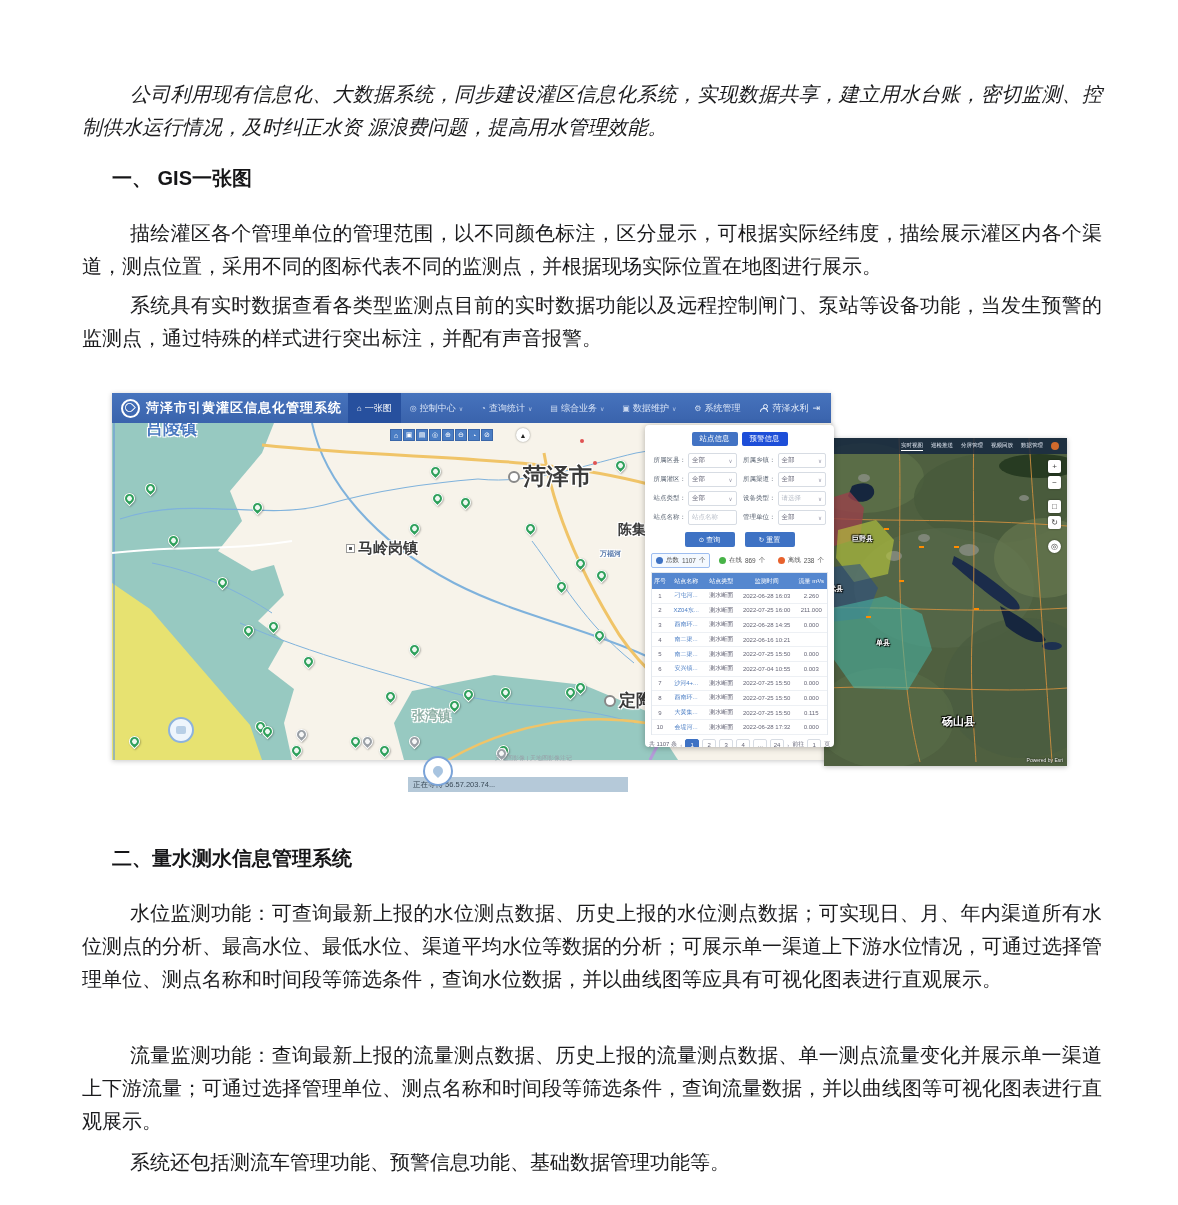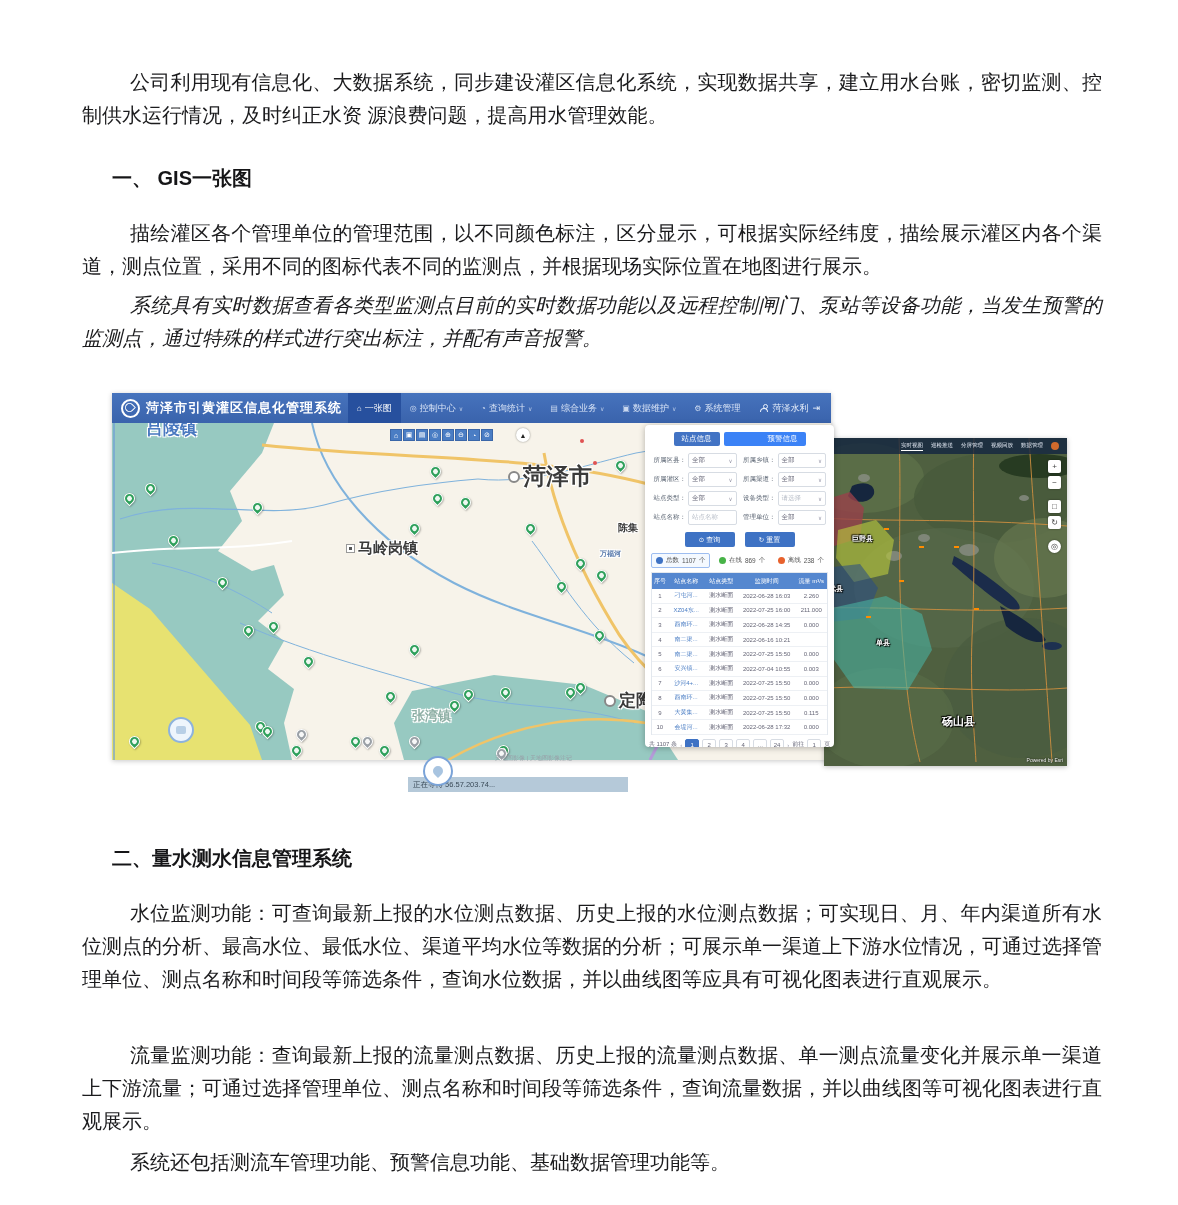--- a/index.html
+++ b/index.html
@@ -51,21 +51,21 @@
        box-shadow:0 0 2px rgba(0,0,0,.45);display:flex;align-items:center;justify-content:center;font-size:7px;color:#222;}
   .mapctl{position:absolute;left:56px;top:294px;width:26px;height:26px;border-radius:50%;background:#eef5fc;z-index:4;
        border:2px solid #8db2dd;box-sizing:border-box;display:flex;align-items:center;justify-content:center;}
   .mapctl::after{content:"";width:10px;height:8px;background:#b8cfe6;border-radius:2px;}
   
   .panel{position:absolute;left:533px;top:35px;width:189px;height:322px;background:#fff;border-radius:4px;z-index:5;
        box-shadow:0 1px 6px rgba(0,0,0,.28);overflow:hidden;}
   .tabs{display:flex;justify-content:center;gap:4px;padding-top:7px;}
   .tab{width:46px;height:14px;line-height:14px;text-align:center;color:#fff;border-radius:2px;font-size:7.5px;cursor:pointer;}
   .tab.on{background:#4273c4;}
-  .tab.off{background:#3b82f6;padding-left:36px;}
+  .tab.off{background:#1d4ed8;}
   .pform{display:grid;grid-template-columns:1fr 1fr;gap:4px 6px;padding:7px 8px 0 8px;}
   .frow{display:flex;align-items:center;gap:2px;}
   .flabel{width:33px;text-align:right;color:#5a6472;font-size:6.5px;flex:none;}
   .fctl{flex:1;height:13px;border:1px solid #d7dce3;border-radius:2px;display:flex;align-items:center;
        justify-content:space-between;padding:0 3px;color:#667;font-size:6.5px;background:#fff;cursor:pointer;overflow:hidden;}
   .fctl .ph{color:#b9bfc9;}
   .fcaret{color:#99a;font-size:5.5px;flex:none;}
   .pbtns{display:flex;justify-content:center;gap:10px;margin-top:7px;}
   .pbtn{min-width:38px;height:15px;background:#3e72c4;color:#fff;border-radius:2px;display:flex;align-items:center;
        justify-content:center;gap:2px;font-size:7px;padding:0 6px;cursor:pointer;}
@@ -107,24 +107,24 @@
        border:2px solid #7aa3d8;box-sizing:border-box;display:flex;align-items:center;justify-content:center;}
   .wm::after{content:"";width:10px;height:10px;border-radius:50% 50% 50% 0;transform:rotate(-45deg);background:#a8c4e0;}
   .statuschip{position:absolute;left:296px;top:387px;width:220px;height:15px;background:#b5c9d9;z-index:6;
        color:#3a4a58;font-size:7.5px;display:flex;align-items:center;padding:0 5px;box-sizing:border-box;}
 </style>
 </head>
 <body>
 
 <div class="page">
 
-  <p class="para" style="top:46px;">公司利用现有信息化、大数据系统，同步建设灌区信息化系统，实现数据共享，建立用水台账，密切监测、控制供水运行情况，及时纠正水资 源浪费问题，提高用水管理效能。</p>
+  <p class="para" style="top:58px;font-style:italic;">公司利用现有信息化、大数据系统，同步建设灌区信息化系统，实现数据共享，建立用水台账，密切监测、控制供水运行情况，及时纠正水资 源浪费问题，提高用水管理效能。</p>
   <div class="sec-heading" style="top:166px;">一、 GIS一张图</div>
   <p class="para" style="top:197px;">描绘灌区各个管理单位的管理范围，以不同颜色标注，区分显示，可根据实际经纬度，描绘展示灌区内各个渠道，测点位置，采用不同的图标代表不同的监测点，并根据现场实际位置在地图进行展示。</p>
-  <p class="para" style="top:269px;font-style:italic;">系统具有实时数据查看各类型监测点目前的实时数据功能以及远程控制闸门、泵站等设备功能，当发生预警的监测点，通过特殊的样式进行突出标注，并配有声音报警。</p>
+  <p class="para" style="top:269px;">系统具有实时数据查看各类型监测点目前的实时数据功能以及远程控制闸门、泵站等设备功能，当发生预警的监测点，通过特殊的样式进行突出标注，并配有声音报警。</p>
 
   <div class="fig">
 
     <div class="app">
       <div class="navbar">
         <div class="brand">
           <span class="logo"></span>
           <span class="app-title">菏泽市引黄灌区信息化管理系统</span>
         </div>
         <div class="nav-items" id="nav-items">
@@ -202,21 +202,21 @@
             <span>吕陵镇</span>
           </div>
           <div class="mlabel" style="left: 396px; top: 38px; font-size: 23px; color: rgb(58, 58, 58);">
             <span class="mk-ring"></span>
             <span>菏泽市</span>
           </div>
           <div class="mlabel" style="left: 234px; top: 116px; font-size: 15px; color: rgb(58, 58, 58);">
             <span class="mk-sq"></span>
             <span>马岭岗镇</span>
           </div>
-          <div class="mlabel" style="left: 506px; top: 98px; font-size: 10px; color: rgb(58, 58, 58);">
+          <div class="mlabel" style="left: 506px; top: 98px; font-size: 14px; color: rgb(58, 58, 58);">
             <span>陈集</span>
           </div>
           <div class="mlabel" style="left: 492px; top: 266px; font-size: 17px; color: rgb(58, 58, 58);">
             <span class="mk-ring"></span>
             <span>定陶</span>
           </div>
           <div class="mlabel" style="left: 300px; top: 284px; font-size: 13px; color: rgb(143, 176, 166); justify-content: flex-end;">
             <span>张湾镇</span>
           </div>
           <div class="mlabel" style="left: 572px; top: 112px; font-size: 9px; color: rgb(154, 121, 204); transform: rotate(-62deg); transform-origin: left center;">

